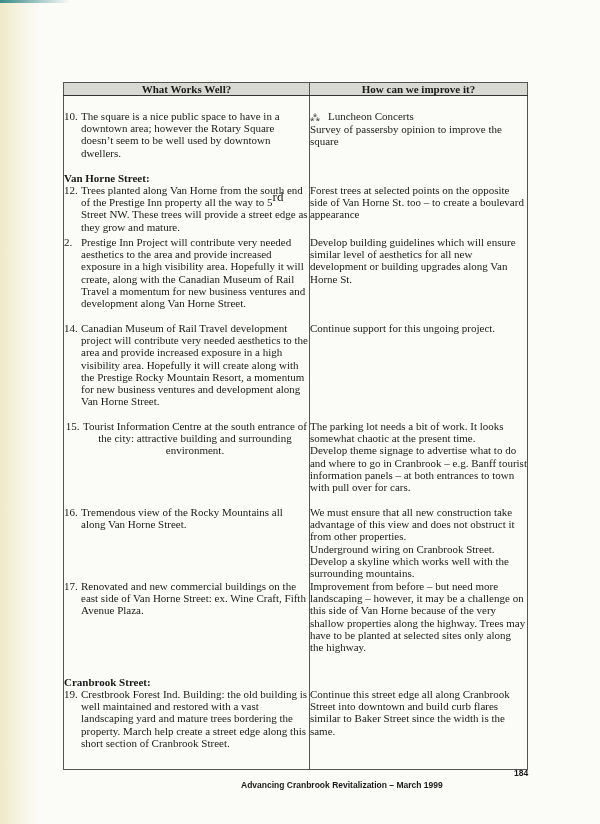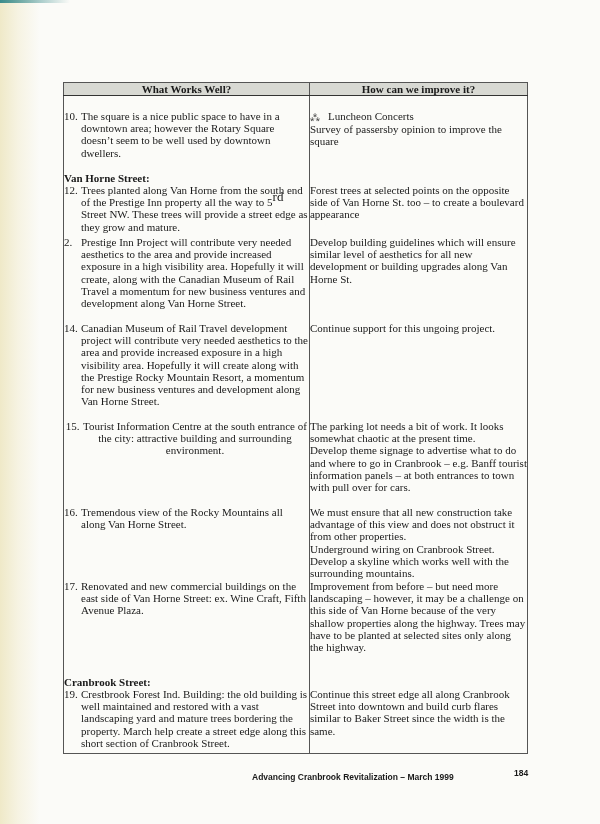--- a/index.html
+++ b/index.html
@@ -87,22 +87,21 @@
       top: 768px;
       left: 0;
       width: 600px;
       font-family: "Liberation Sans", sans-serif;
       font-weight: bold;
       font-size: 8.5px;
     }
     .footer-title {
       position: absolute;
       left: 241px;
-      top: 4px;
-      margin-left: 11px;
+      top: 12px;
     }
     .footer-page {
       position: absolute;
       left: 514px;
       top: 0;
     }
   </style>
 </head>
 <body>
 
@@ -203,21 +202,21 @@
           <span class="item-num">17.</span>
           <span class="item-text">Renovated and new commercial buildings on the east side of Van Horne Street: ex. Wine Craft, Fifth Avenue Plaza.</span>
         </div>
       </td>
       <td class="cell right-cell">
         <div>Improvement from before – but need more landscaping – however, it may be a challenge on this side of Van Horne because of the very shallow properties along the highway. Trees may have to be planted at selected sites only along the highway.</div>
       </td>
     </tr>
 
     <tr>
-      <td class="cell left-cell" style="height:72px; padding-bottom:4px;">
+      <td class="cell left-cell" style="height:72px; padding-bottom:20px;">
         <div class="section-heading">Cranbrook Street:</div>
         <div class="item">
           <span class="item-num">19.</span>
           <span class="item-text">Crestbrook Forest Ind. Building: the old building is well maintained and restored with a vast landscaping yard and mature trees bordering the property. March help create a street edge along this short section of Cranbrook Street.</span>
         </div>
       </td>
       <td class="cell right-cell" style="padding-top:12px;">
         <div>Continue this street edge all along Cranbrook Street into downtown and build curb flares similar to Baker Street since the width is the same.</div>
       </td>
     </tr>

